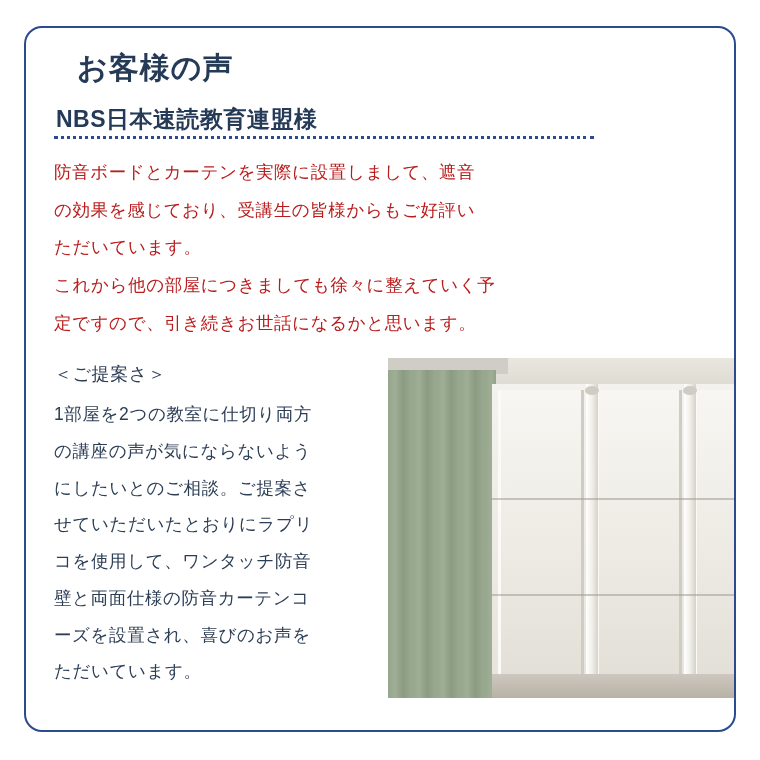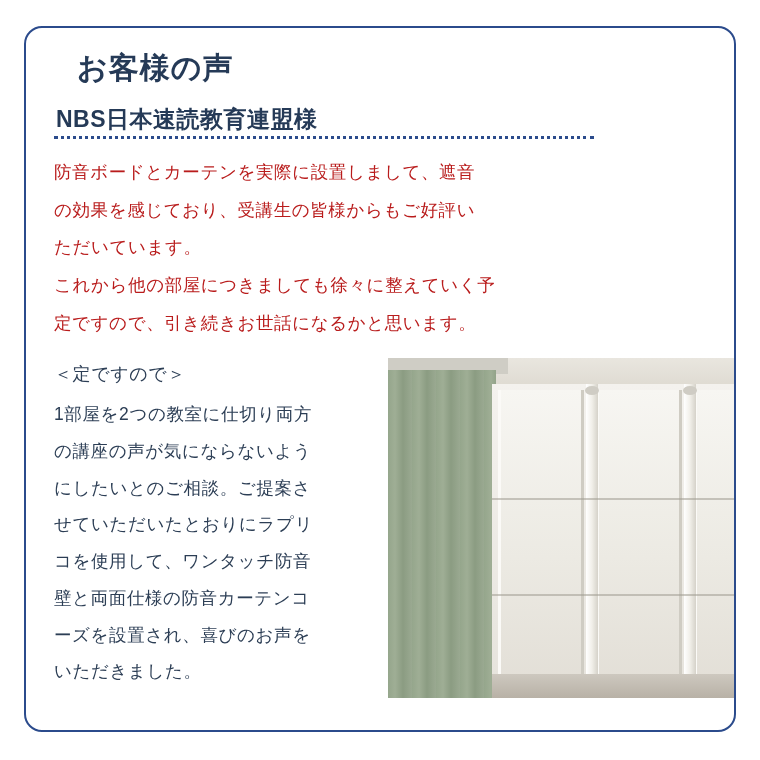--- a/index.html
+++ b/index.html
@@ -207,30 +207,30 @@
       <div class="subhead">NBS日本速読教育連盟様</div>
 
       <div class="dotted-rule"></div>
 
       <div class="body-text">防音ボードとカーテンを実際に設置しまして、遮音
 の効果を感じており、受講生の皆様からもご好評い
 ただいています。
 これから他の部屋につきましても徐々に整えていく予
 定ですので、引き続きお世話になるかと思います。</div>
 
-      <div class="section-label">＜定ですので＞</div>
+      <div class="section-label">＜ご提案さ＞</div>
 
       <div class="body-text-2">1部屋を2つの教室に仕切り両方
 の講座の声が気にならないよう
 にしたいとのご相談。ご提案さ
 せていただいたとおりにラプリ
 コを使用して、ワンタッチ防音
 壁と両面仕様の防音カーテンコ
 ーズを設置され、喜びのお声を
-いただきました。</div>
+ただいています。</div>
 
       <div class="photo">
         <div class="photo-frame">
           <div class="wall-top"></div>
           <div class="curtain-top"></div>
           <div class="curtain"></div>
           <div class="panel-bank">
             <div class="panel p1"></div>
             <div class="panel p2"></div>
             <div class="panel p3"></div>

